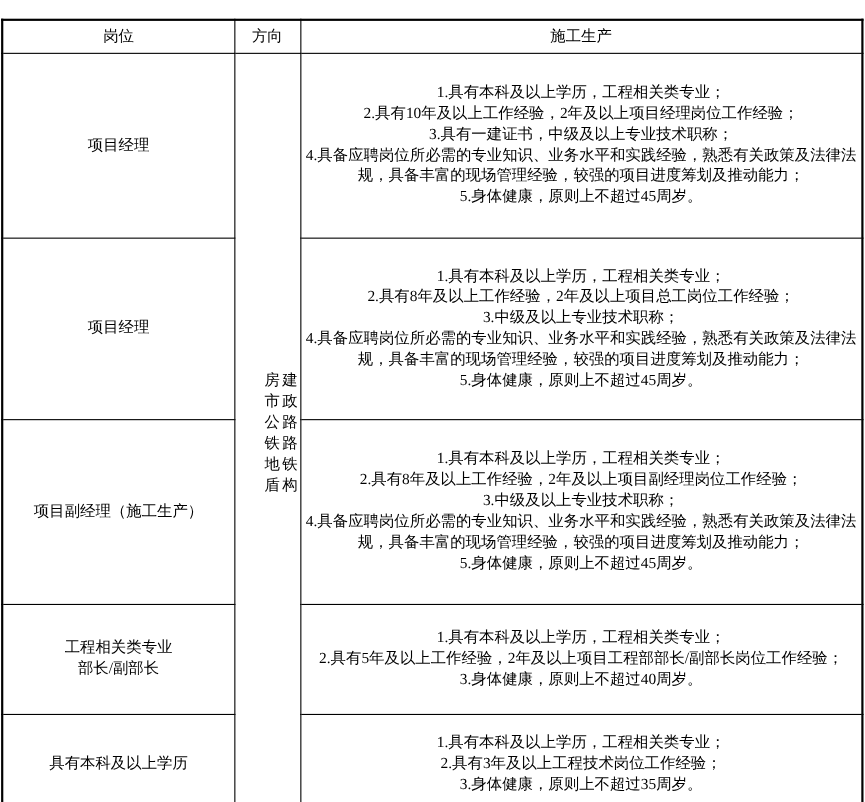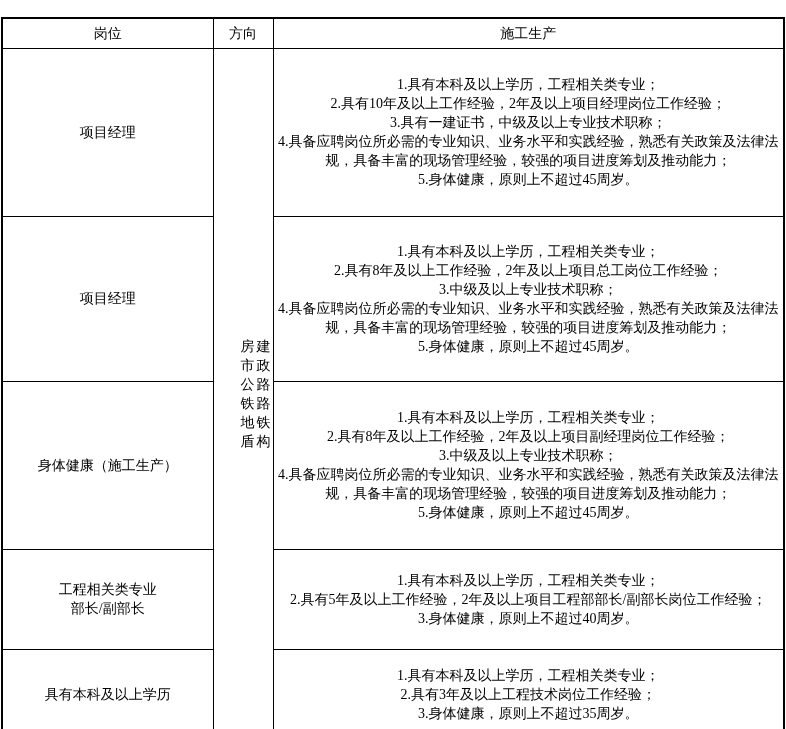--- a/index.html
+++ b/index.html
@@ -101,21 +101,21 @@
       </tr>
       <tr class="r1">
         <td class="pos">项目经理</td>
         <td class="req">1.具有本科及以上学历，工程相关类专业；
 2.具有8年及以上工作经验，2年及以上项目总工岗位工作经验；
 3.中级及以上专业技术职称；
 4.具备应聘岗位所必需的专业知识、业务水平和实践经验，熟悉有关政策及法律法规，具备丰富的现场管理经验，较强的项目进度筹划及推动能力；
 5.身体健康，原则上不超过45周岁。</td>
       </tr>
       <tr class="r2">
-        <td class="pos">身体健康（施工生产）</td>
+        <td class="pos">项目副经理（施工生产）</td>
         <td class="req">1.具有本科及以上学历，工程相关类专业；
 2.具有8年及以上工作经验，2年及以上项目副经理岗位工作经验；
 3.中级及以上专业技术职称；
 4.具备应聘岗位所必需的专业知识、业务水平和实践经验，熟悉有关政策及法律法规，具备丰富的现场管理经验，较强的项目进度筹划及推动能力；
 5.身体健康，原则上不超过45周岁。</td>
       </tr>
       <tr class="r3">
         <td class="pos">工程相关类专业
 部长/副部长</td>
         <td class="req">1.具有本科及以上学历，工程相关类专业；

